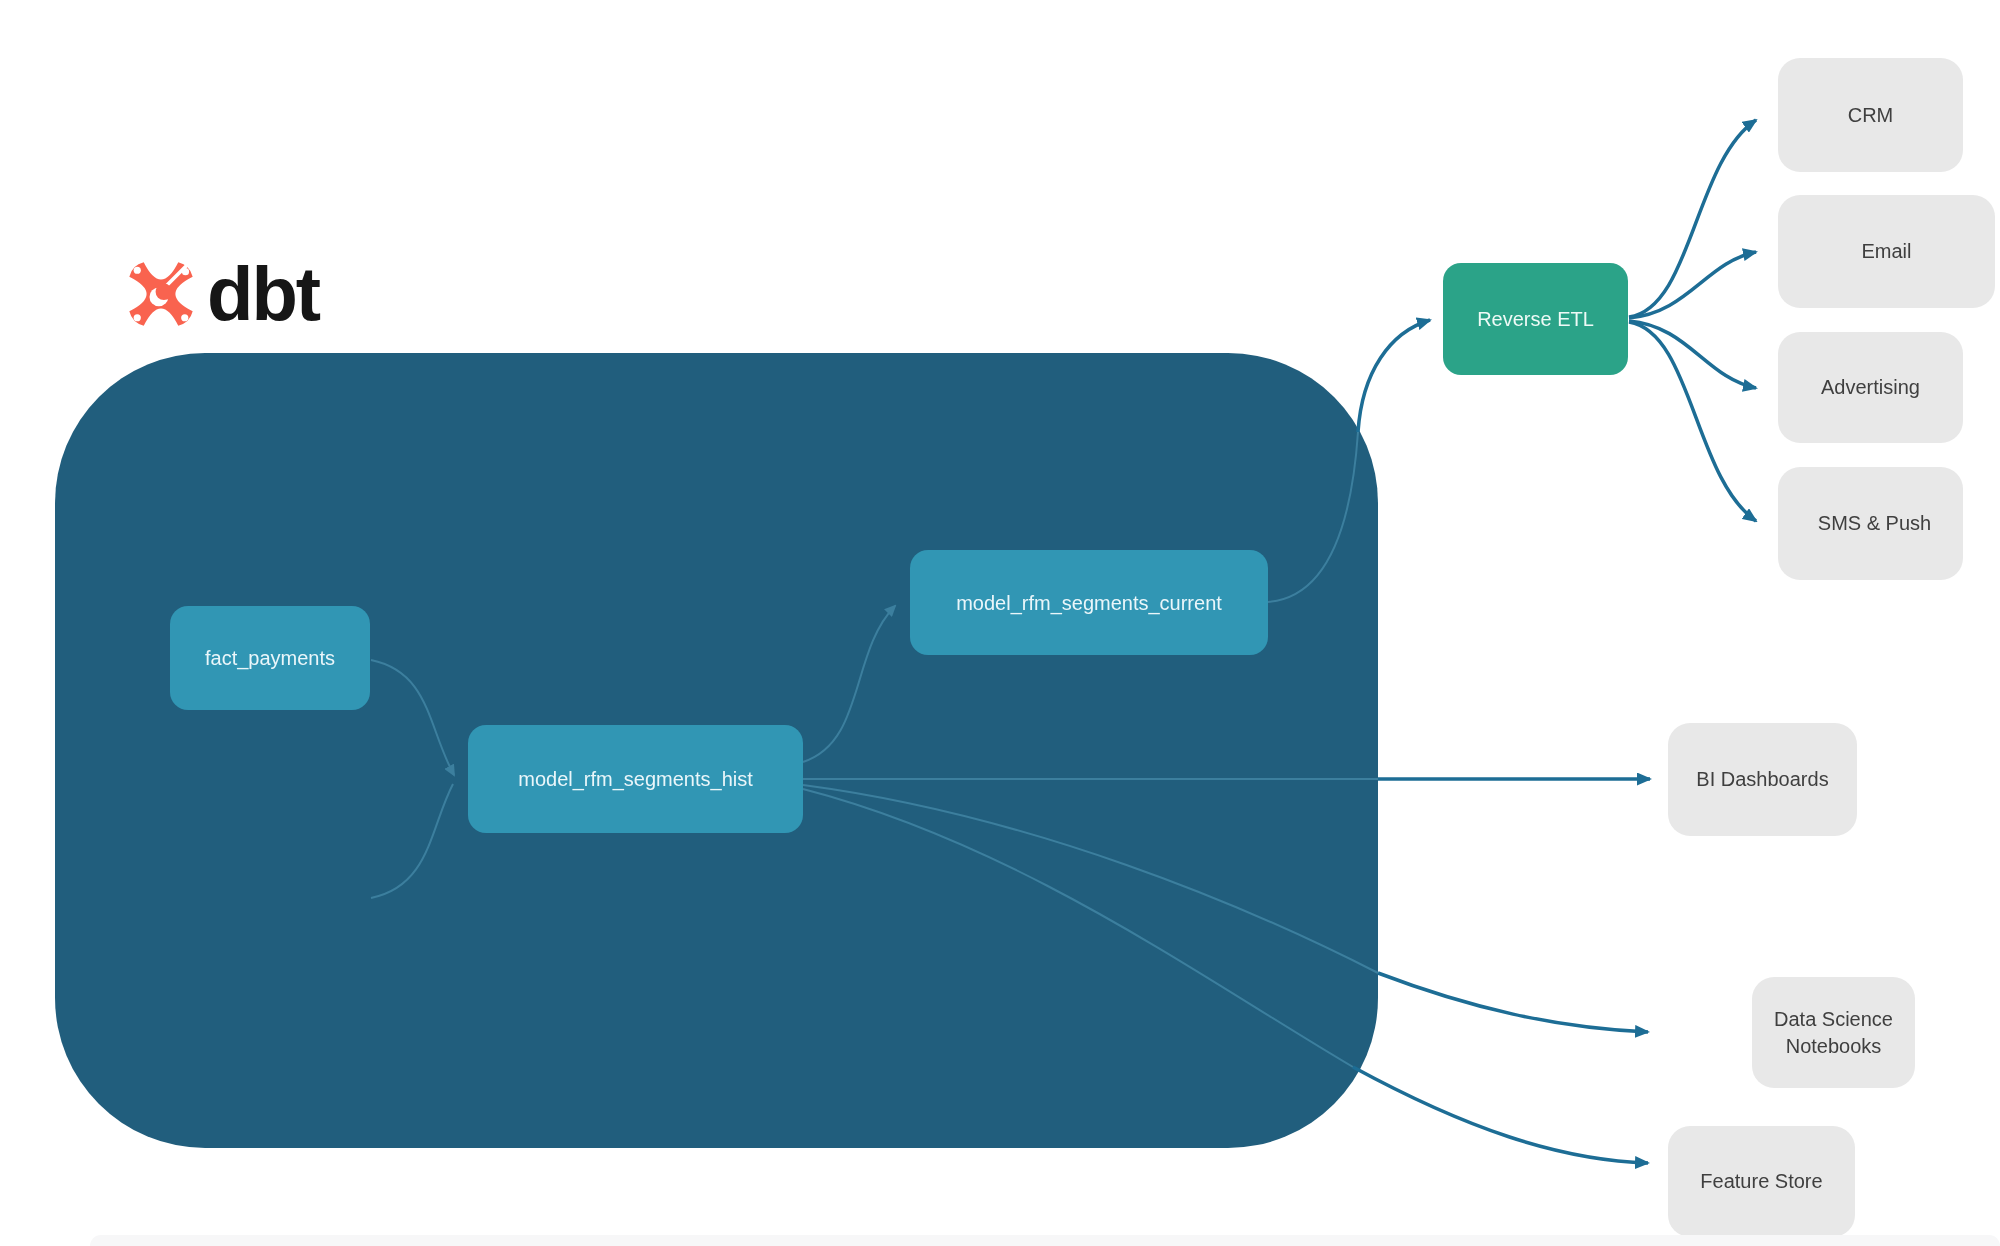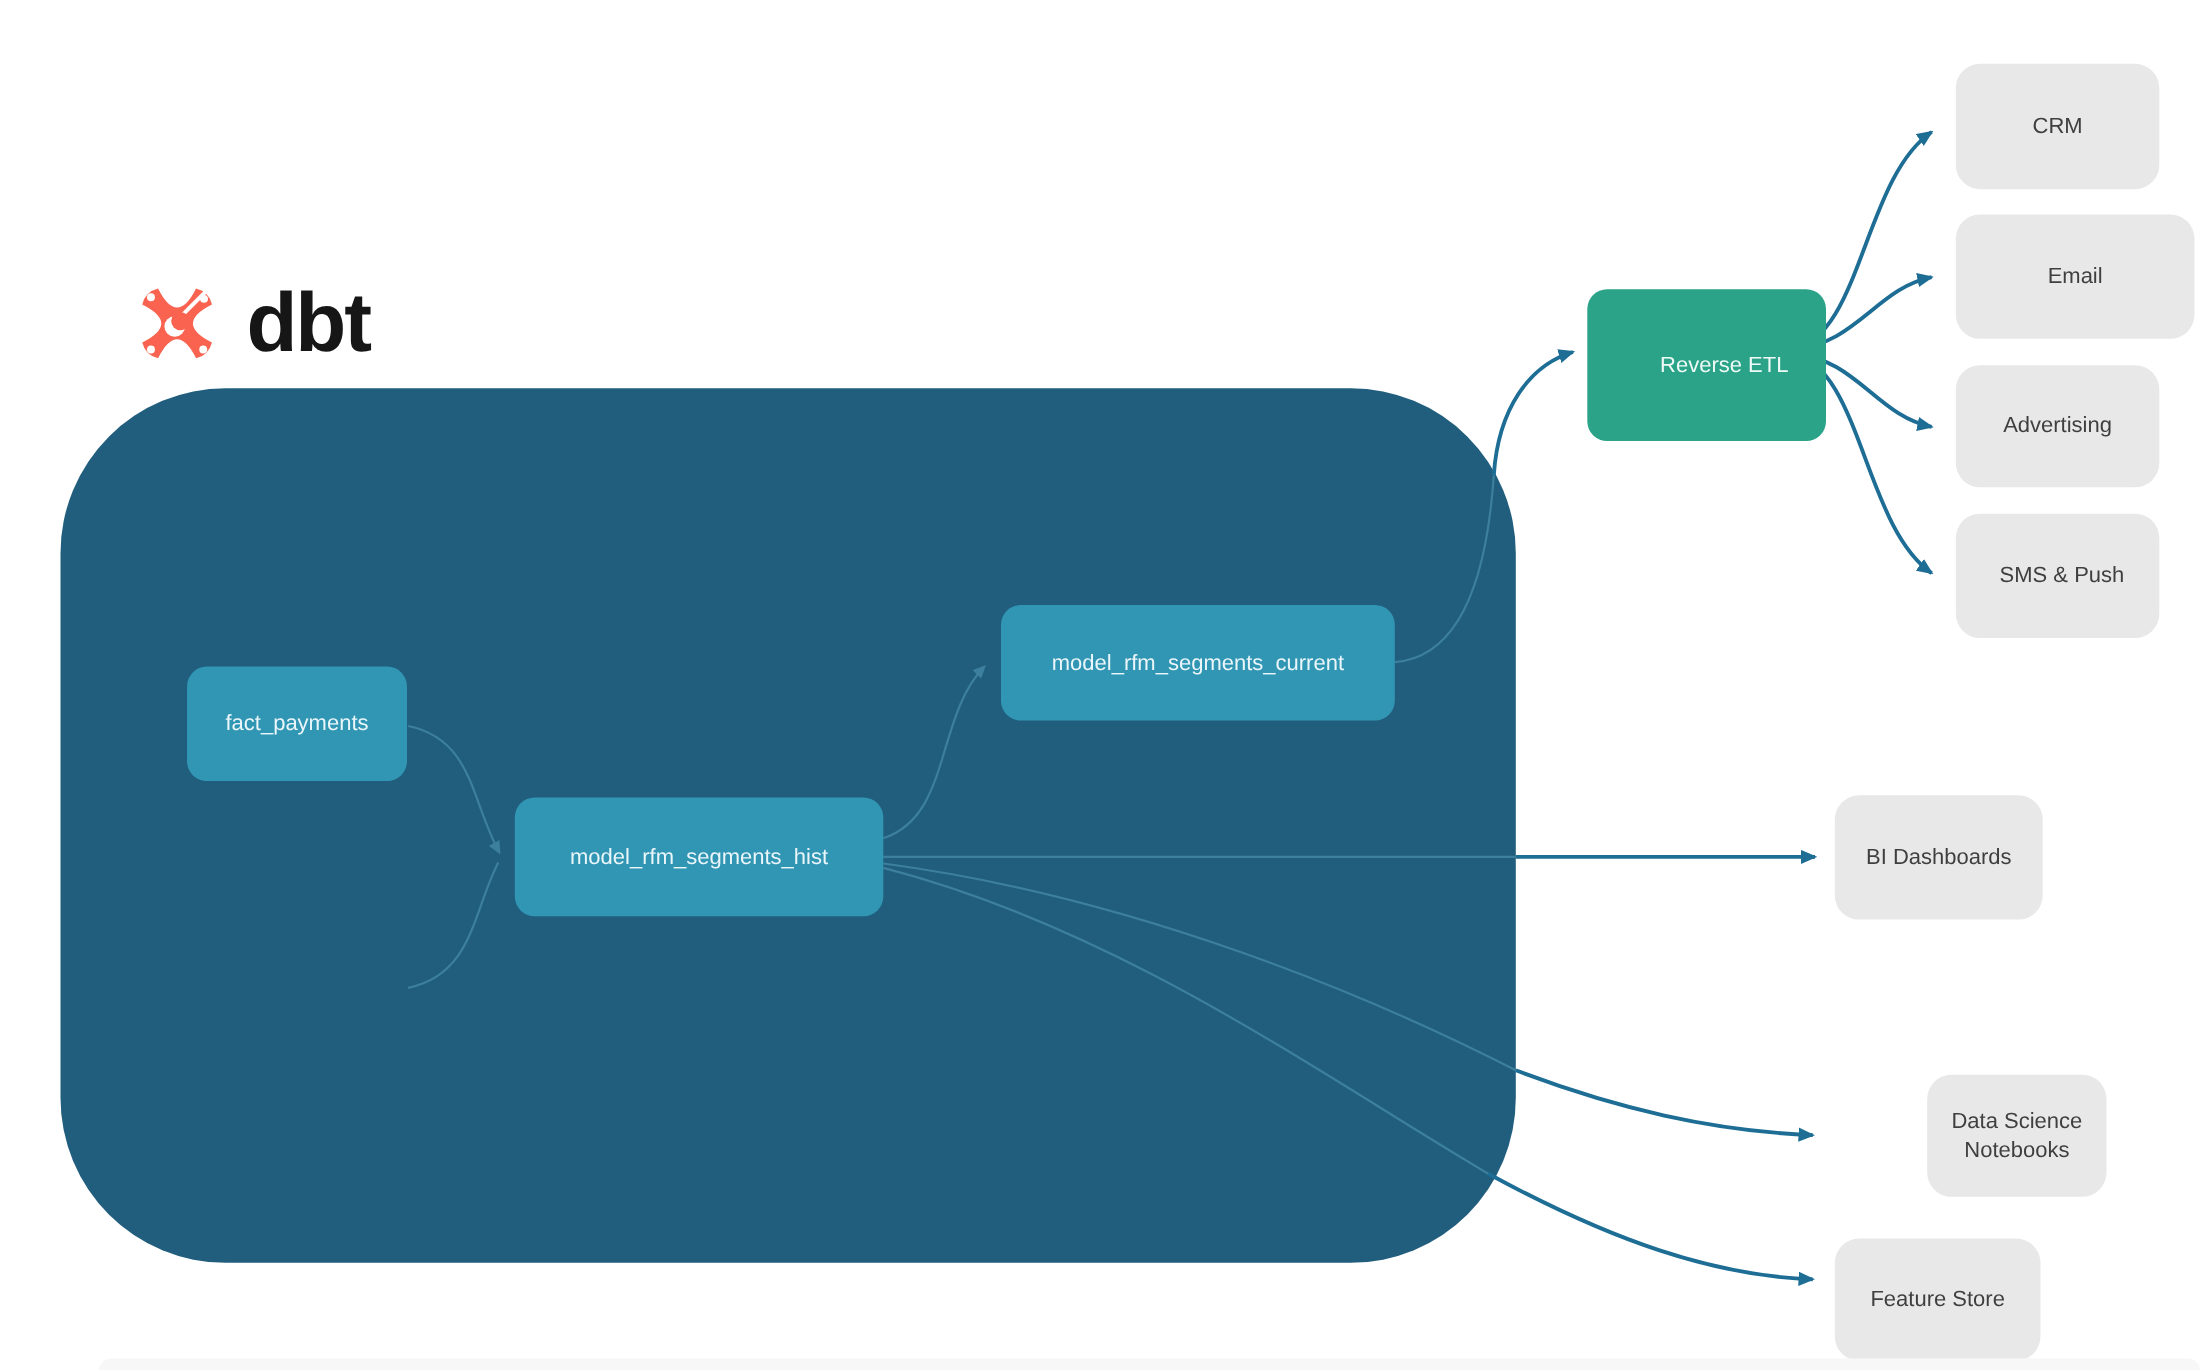--- a/index.html
+++ b/index.html
@@ -16,44 +16,44 @@
     --logo-orange:#f9634f;
     --brand-text:#161616;
     --footer-strip:#f7f7f8;
   }
   html,body{margin:0;padding:0;background:var(--page-bg);}
   .stage{
     position:relative;width:2000px;height:1246px;overflow:hidden;
     background:var(--page-bg);
     font-family:"Liberation Sans","DejaVu Sans",sans-serif;
   }
-  .logo{position:absolute;left:125px;top:258px;display:flex;align-items:center;gap:27px;}
+  .logo{position:absolute;left:125px;top:258px;display:flex;align-items:center;gap:10px;}
   .logo-mark{width:72px;height:72px;display:block;}
   .logo-word{
     font-size:76px;font-weight:800;letter-spacing:-2px;
     color:var(--brand-text);line-height:72px;
   }
   .container-box{
     position:absolute;left:55px;top:353px;width:1323px;height:795px;
     background:var(--container-fill);border-radius:150px;
   }
   .node{
     position:absolute;display:flex;align-items:center;justify-content:center;
     background:var(--node-fill);color:var(--node-text);
     border-radius:18px;font-size:20px;text-align:center;line-height:1.3;
   }
   .node-fact{left:170px;top:606px;width:200px;height:104px;}
   .node-dim{left:172px;top:845px;width:200px;height:105px;}
   .node-hist{left:468px;top:725px;width:335px;height:108px;}
   .node-current{left:910px;top:550px;width:358px;height:105px;}
   .reverse-etl{
-    position:absolute;left:1443px;top:263px;width:185px;height:138px;
+    position:absolute;left:1443px;top:263px;width:185px;height:112px;
     display:flex;align-items:center;justify-content:center;
     background:var(--reverse-etl-fill);color:var(--reverse-etl-text);
-    border-radius:18px;font-size:20px;padding-left:32px;
+    border-radius:18px;font-size:20px;
   }
   .dest{
     position:absolute;display:flex;align-items:center;justify-content:center;
     background:var(--dest-fill);color:var(--dest-text);
     border-radius:22px;font-size:20px;text-align:center;line-height:1.35;
     padding:0 18px;box-sizing:border-box;
   }
   .dest-crm{left:1778px;top:58px;width:185px;height:114px;}
   .dest-email{left:1778px;top:195px;width:217px;height:113px;}
   .dest-advertising{left:1778px;top:332px;width:185px;height:111px;}

